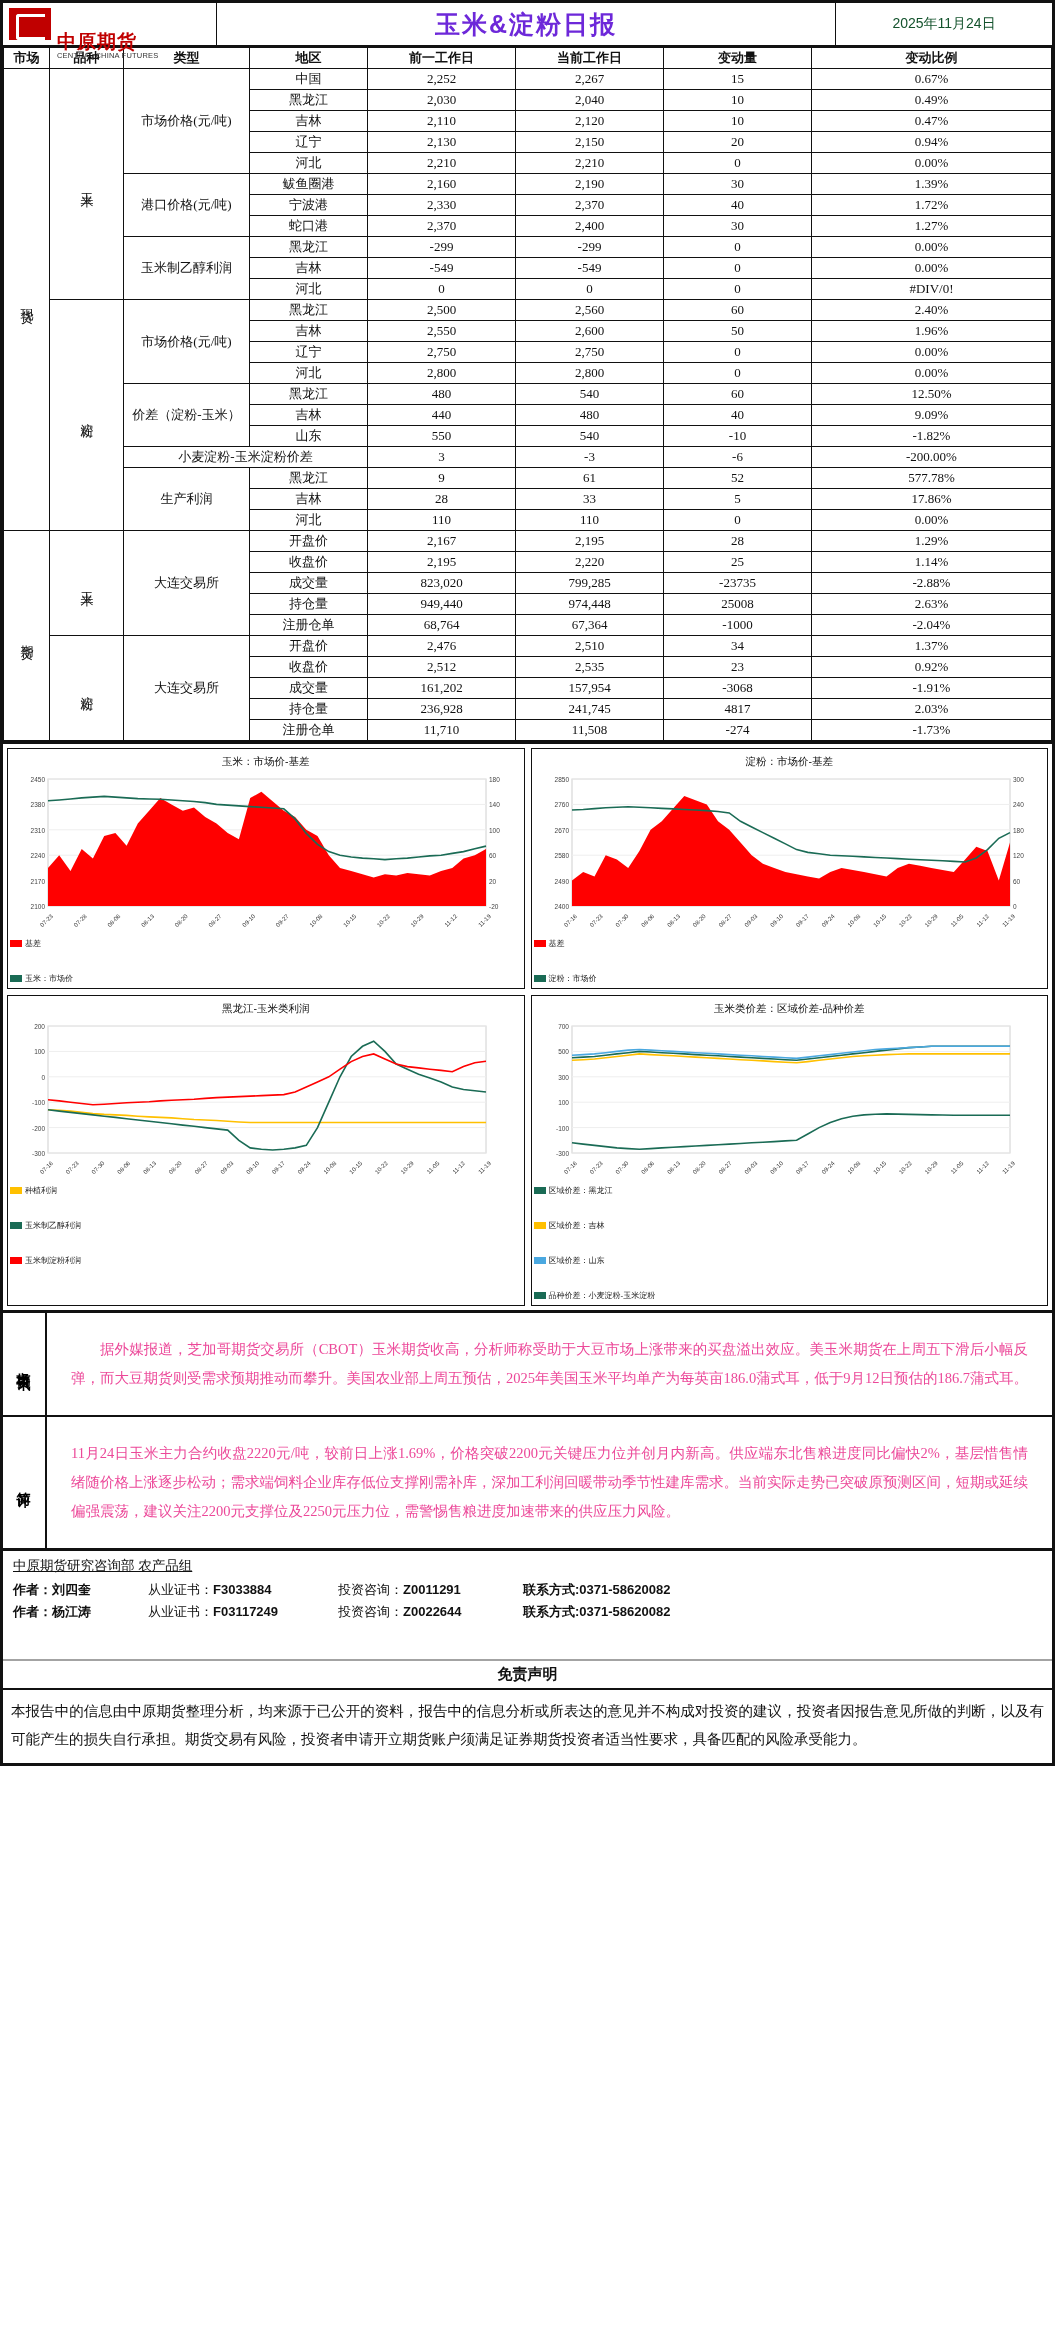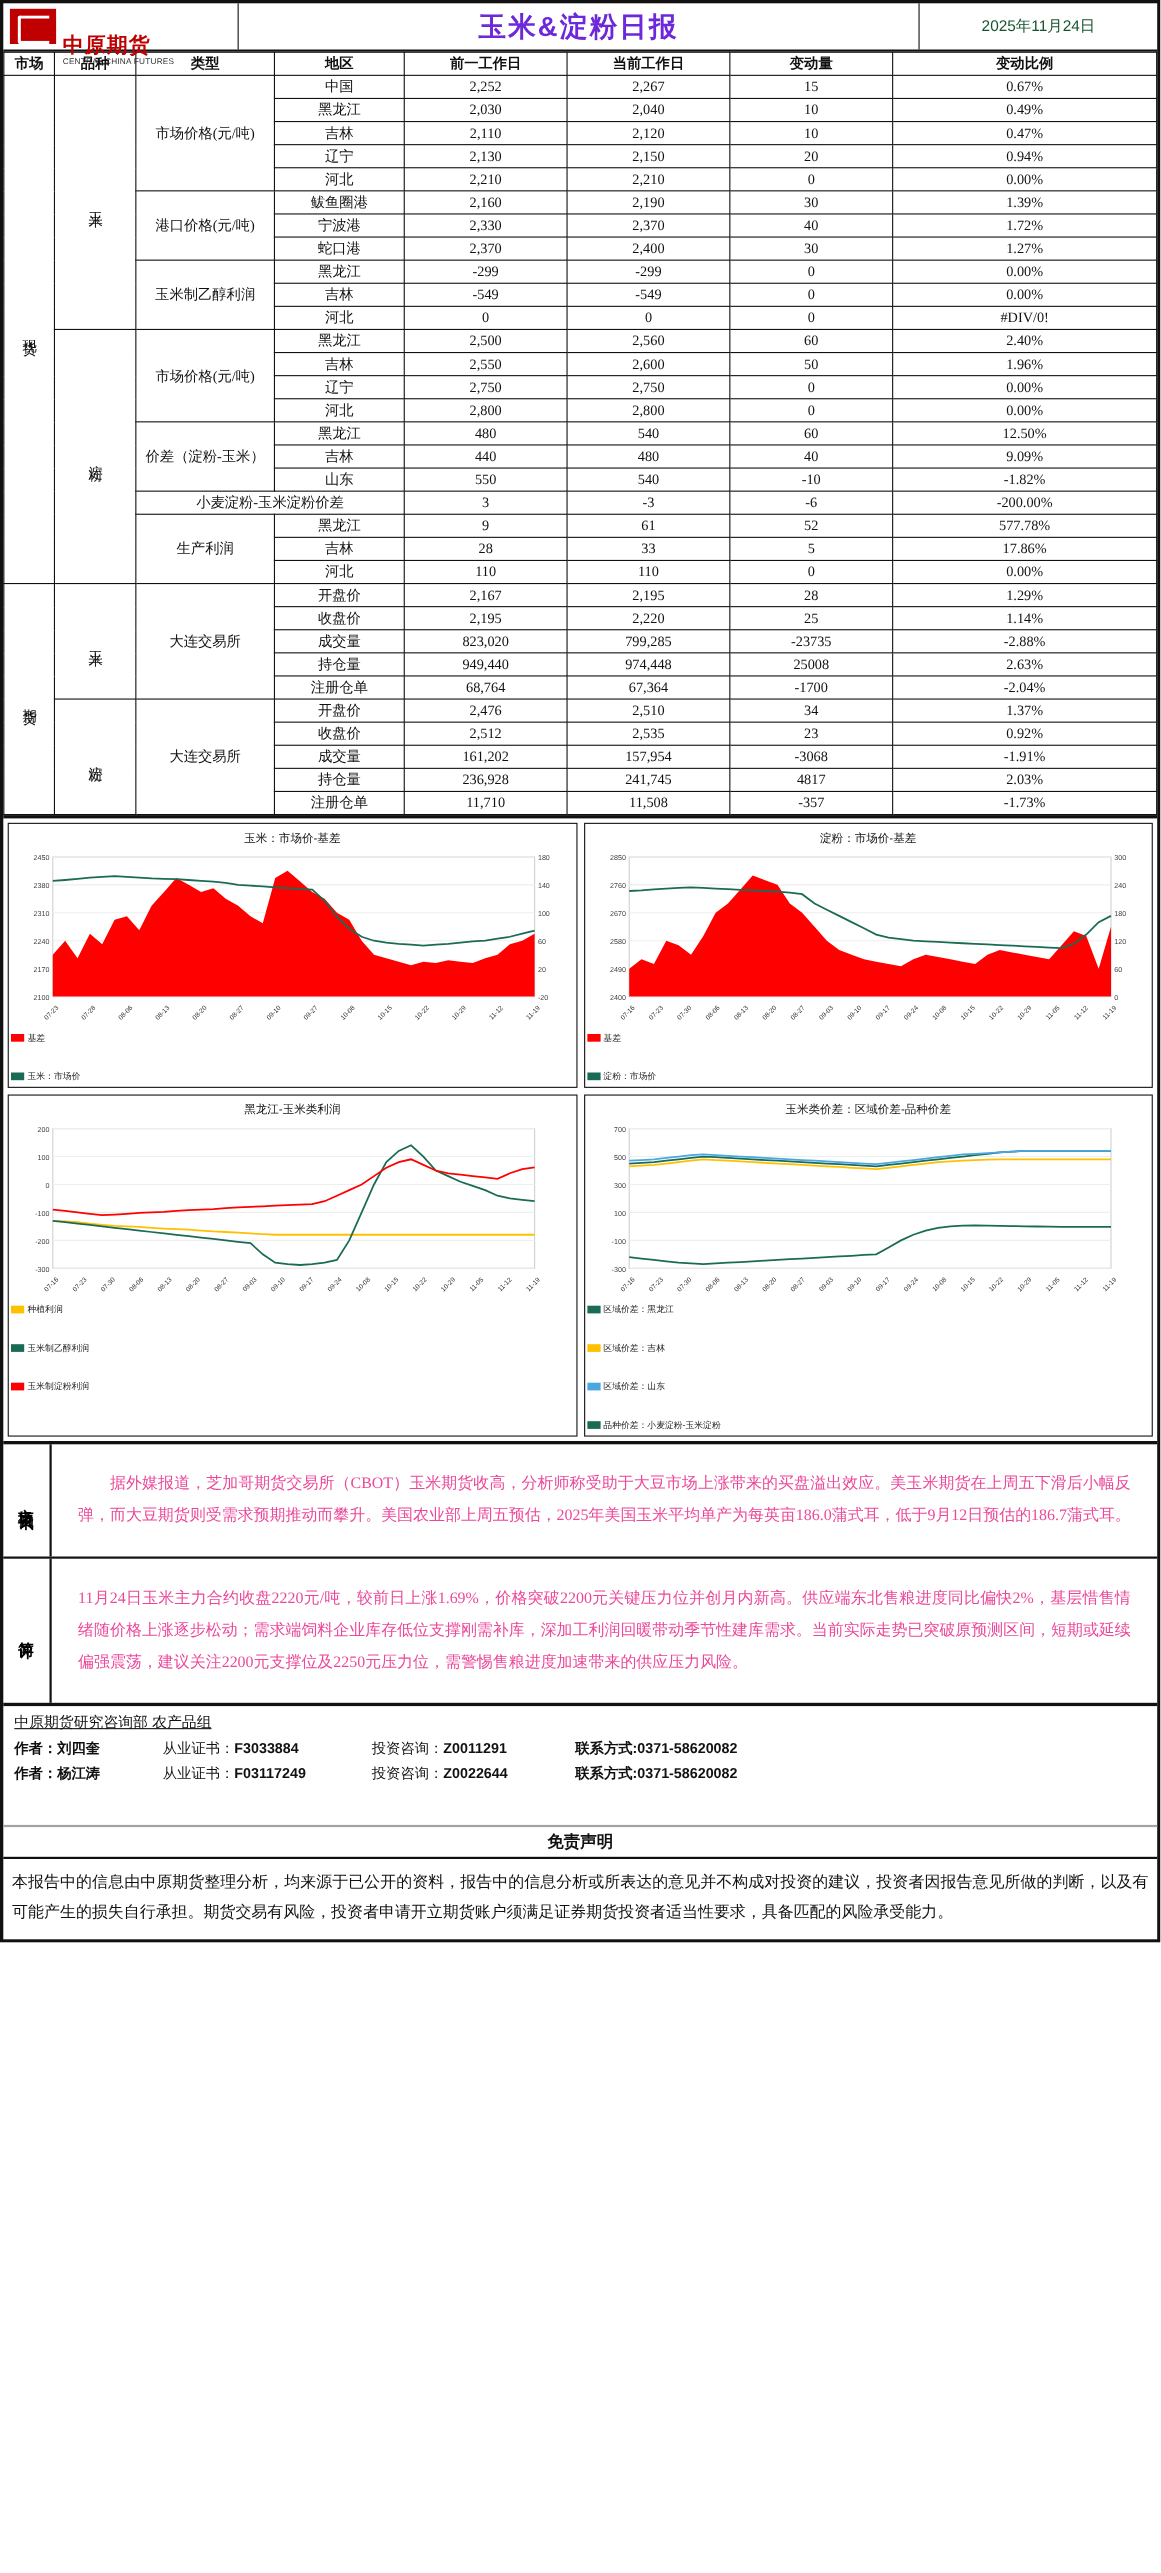--- a/index.html
+++ b/index.html
@@ -402,21 +402,21 @@
           <td class="v-label">持仓量</td>
           <td class="num">949,440</td>
           <td class="num">974,448</td>
           <td class="num pos">25008</td>
           <td class="num pct-pos">2.63%</td>
         </tr>
         <tr>
           <td class="v-label">注册仓单</td>
           <td class="num">68,764</td>
           <td class="num">67,364</td>
-          <td class="num neg">-1700</td>
+          <td class="num neg">-1000</td>
           <td class="num pct-neg">-2.04%</td>
         </tr>
         <tr>
           <td rowspan="5" class="v-label">
             <div style="writing-mode:vertical-rl;text-orientation:upright;margin:auto;letter-spacing:2px;">淀粉</div>
           </td>
           <td rowspan="5" class="v-label">大连交易所</td>
           <td class="v-label">开盘价</td>
           <td class="num">2,476</td>
           <td class="num">2,510</td>
@@ -441,21 +441,21 @@
           <td class="v-label">持仓量</td>
           <td class="num">236,928</td>
           <td class="num">241,745</td>
           <td class="num pos">4817</td>
           <td class="num pct-pos">2.03%</td>
         </tr>
         <tr>
           <td class="v-label">注册仓单</td>
           <td class="num">11,710</td>
           <td class="num">11,508</td>
-          <td class="num neg">-357</td>
+          <td class="num neg">-274</td>
           <td class="num pct-neg">-1.73%</td>
         </tr>
       </tbody>
   </table>
 
   <div class="charts">
     <div class="chart-row">
       <div class="chart-box">
         <div class="chart-title">玉米：市场价-基差</div>
         <div id="svg0">

